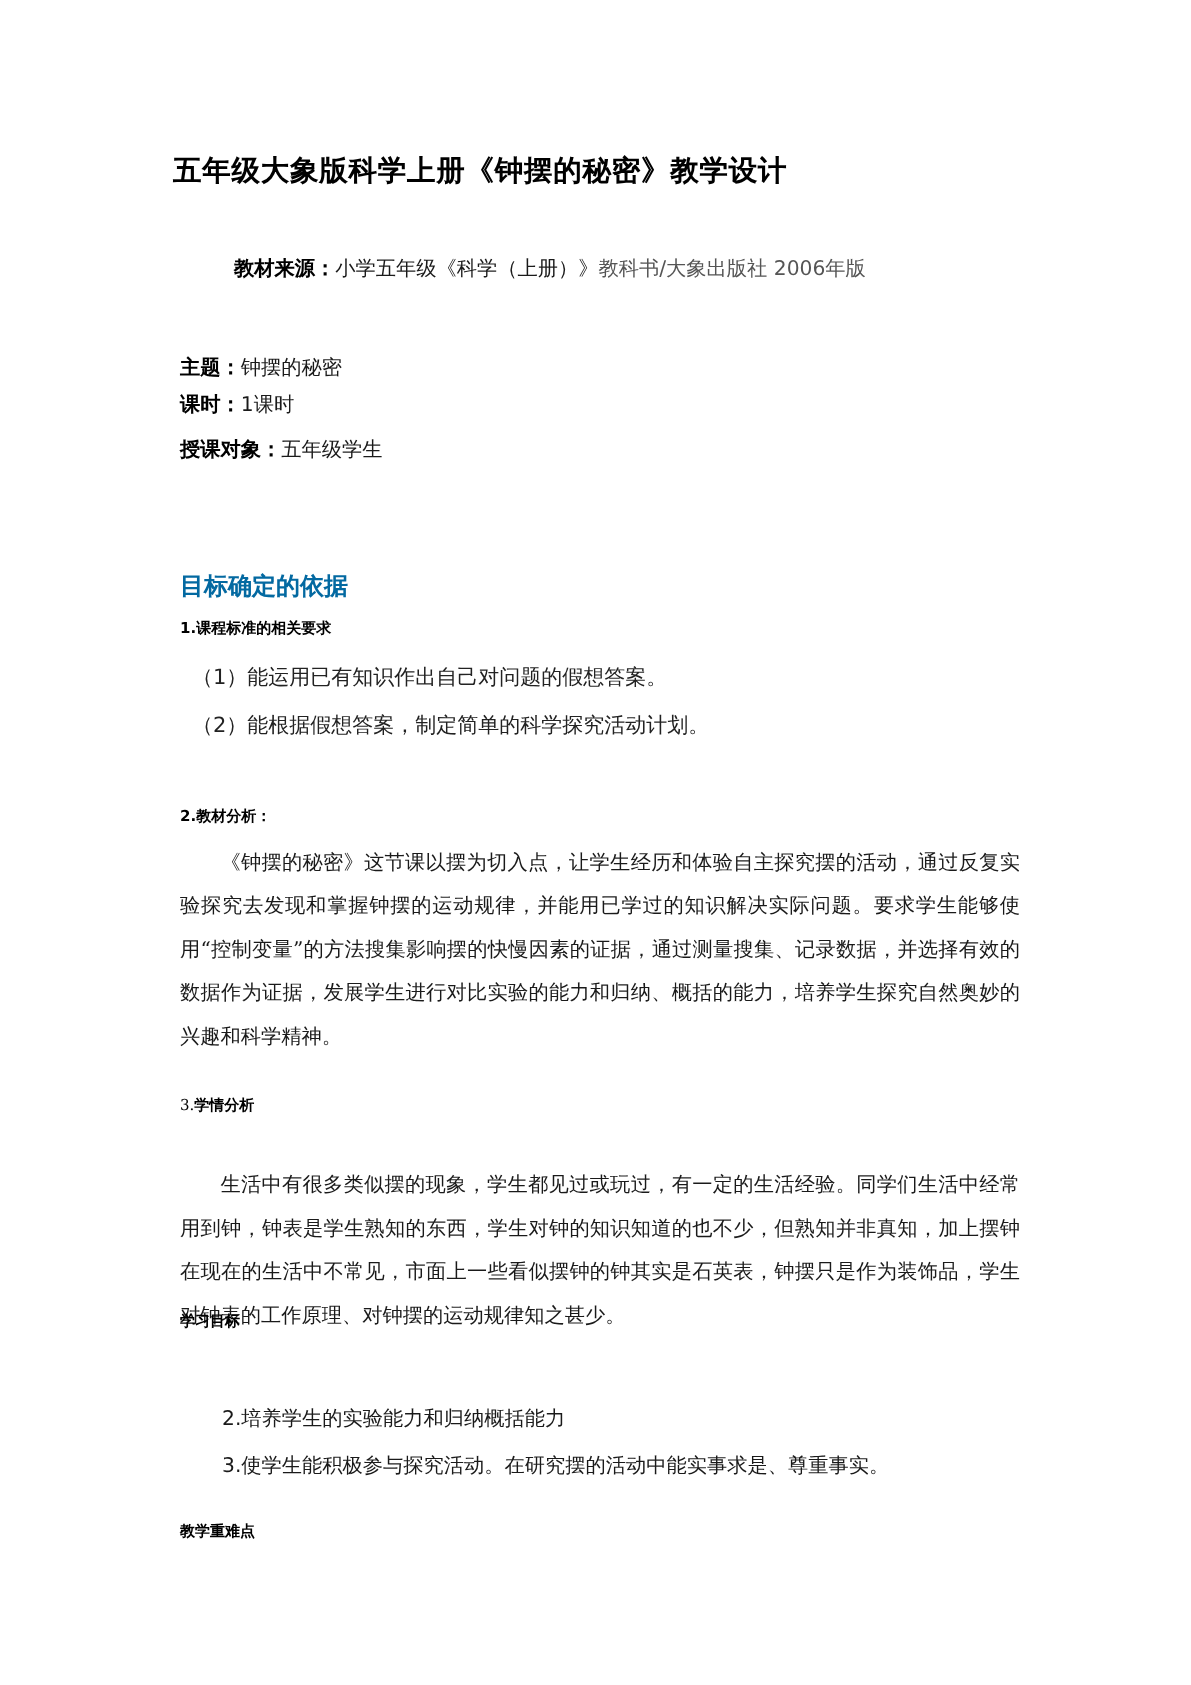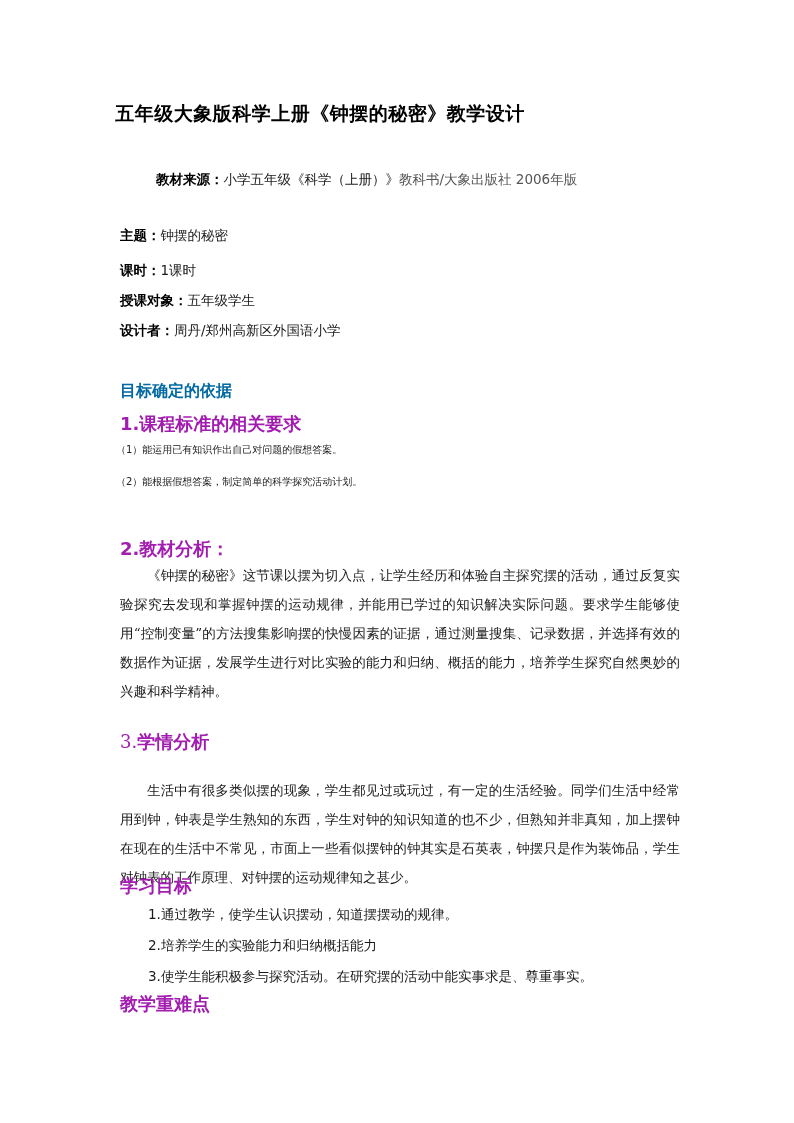--- a/index.html
+++ b/index.html
@@ -47,29 +47,29 @@
     .h2 {
       position: absolute;
       left: 120px;
       font-size: 16px;
       font-weight: bold;
       color: #0369a1;
     }
     .h3 {
       position: absolute;
       left: 120px;
-      font-size: 18px;
+      font-size: 10px;
       font-weight: bold;
-      color: #a21caf;
+      color: #000000;
     }
     .h3 .num { font-weight: normal; font-family: "DejaVu Serif", serif; }
     .item {
       position: absolute;
-      left: 116px;
-      font-size: 10px;
+      left: 128px;
+      font-size: 14px;
       color: #222;
       white-space: nowrap;
     }
     .para {
       position: absolute;
       left: 120px;
       width: 560px;
       font-size: 13.5px;
       line-height: 29px;
       color: #1a1a1a;
@@ -90,47 +90,43 @@
 </head>
 <body>
 
 <div class="page">
 
   <div class="title">五年级大象版科学上册《钟摆的秘密》教学设计</div>
 
   <div class="line" style="top:170px;margin-left:36px;">
     <span class="lbl">教材来源：</span><span>小学五年级《科学（上册）》</span><span class="muted">教科书/大象出版社 2006年版</span>
   </div>
-  <div class="line" style="top:226px;text-align:center;">
+  <div class="line" style="top:236px;text-align:center;">
     <span class="lbl">主题：</span><span>钟摆的秘密</span>
   </div>
   <div class="line" style="top:261px;">
     <span class="lbl">课时：</span><span>1课时</span>
   </div>
   <div class="line" style="top:291px;">
     <span class="lbl">授课对象：</span><span>五年级学生</span>
-  </div>
-  <div class="line" style="top:321px;">
-    <span class="lbl">设计者：</span><span>周丹/郑州高新区外国语小学</span>
   </div>
 
   <div class="h2" style="top:381px;">目标确定的依据</div>
 
   <div class="h3" style="top:412px;">1.课程标准的相关要求</div>
   <div class="item" style="top:443px;">（1）能运用已有知识作出自己对问题的假想答案。</div>
   <div class="item" style="top:475px;">（2）能根据假想答案，制定简单的科学探究活动计划。</div>
 
   <div class="h3" style="top:537px;">2.教材分析：</div>
   <div class="para serif" style="top:561px;">《钟摆的秘密》这节课以摆为切入点，让学生经历和体验自主探究摆的活动，通过反复实验探究去发现和掌握钟摆的运动规律，并能用已学过的知识解决实际问题。要求学生能够使用“控制变量”的方法搜集影响摆的快慢因素的证据，通过测量搜集、记录数据，并选择有效的数据作为证据，发展学生进行对比实验的能力和归纳、概括的能力，培养学生探究自然奥妙的兴趣和科学精神。</div>
 
   <div class="h3" style="top:730px;">
     <span class="num">3.</span><span>学情分析</span>
   </div>
   <div class="para" style="top:776px;">生活中有很多类似摆的现象，学生都见过或玩过，有一定的生活经验。同学们生活中经常用到钟，钟表是学生熟知的东西，学生对钟的知识知道的也不少，但熟知并非真知，加上摆钟在现在的生活中不常见，市面上一些看似摆钟的钟其实是石英表，钟摆只是作为装饰品，学生对钟表的工作原理、对钟摆的运动规律知之甚少。</div>
 
   <div class="h3" style="top:874px;">学习目标</div>
-  <div class="goal" style="top:906px;">1.通过教学，使学生认识摆动，知道摆摆动的规律。</div>
   <div class="goal" style="top:937px;">2.培养学生的实验能力和归纳概括能力</div>
   <div class="goal" style="top:968px;">3.使学生能积极参与探究活动。在研究摆的活动中能实事求是、尊重事实。</div>
 
-  <div class="h3" style="top:992px;">教学重难点</div>
+  <div class="h3" style="top:1014px;">教学重难点</div>
 
 </div>
 
 </body></html>

